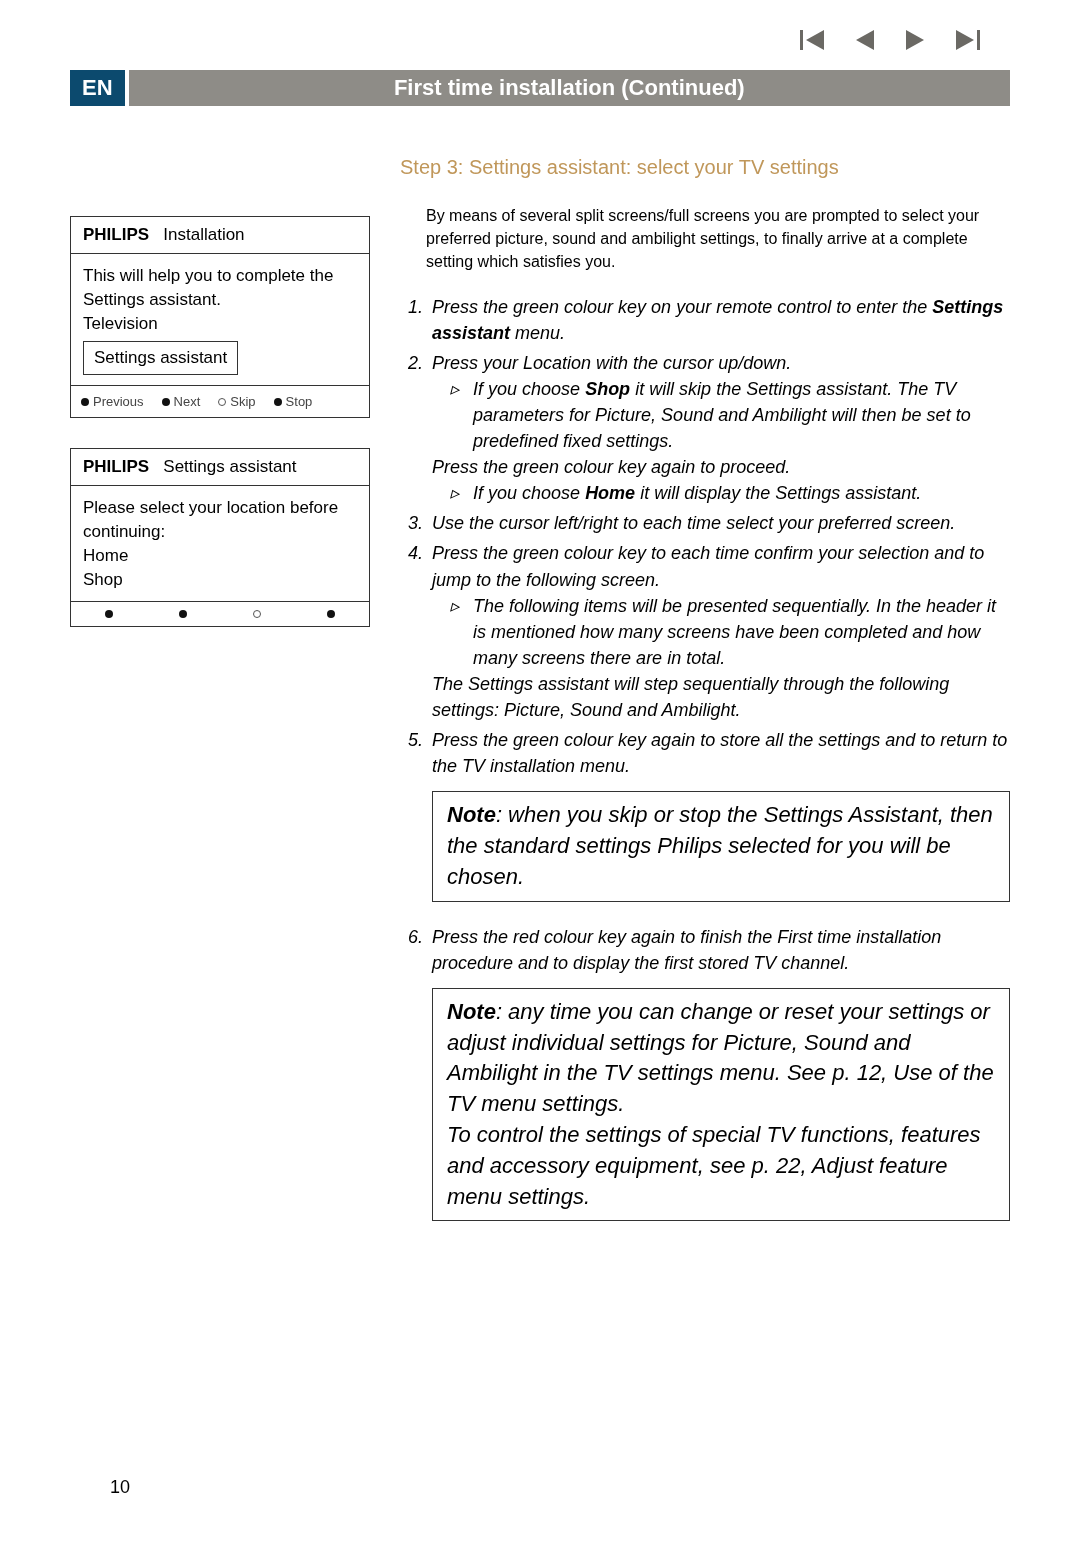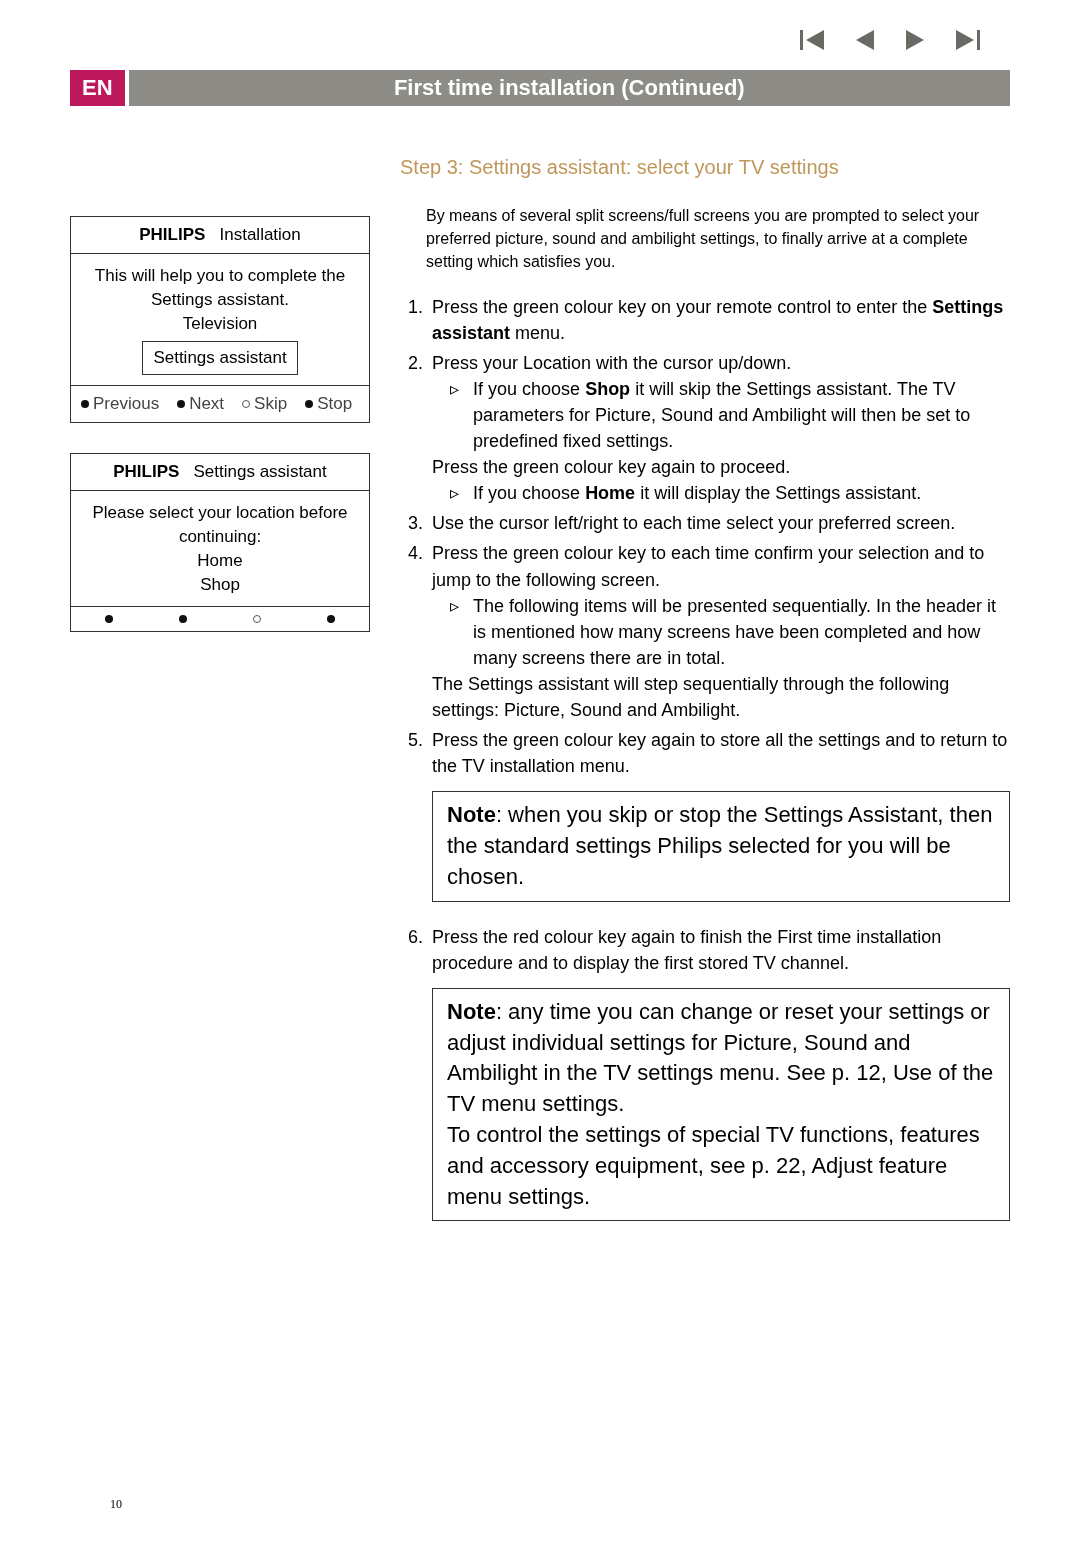--- a/index.html
+++ b/index.html
@@ -25,21 +25,21 @@
     margin-bottom: 20px;
   }
   .nav-icon svg { display: block; }
   .title-bar {
     display: flex;
     align-items: stretch;
     margin-bottom: 50px;
     height: 36px;
   }
   .lang-box {
-    background: #be185d;
+    background: #0c4a6e;
     color: #fff;
     font-weight: bold;
     font-size: 22px;
     padding: 5px 12px;
     display: flex;
     align-items: center;
   }
   .title-box {
     background: #8e8c87;
     color: #fff;
@@ -52,21 +52,20 @@
     margin-left: 4px;
   }
   .content {
     display: flex;
     gap: 30px;
   }
   .left-col {
     width: 300px;
     flex-shrink: 0;
     padding-top: 60px;
-    text-align: center;
   }
   .right-col {
     flex: 1;
   }
   .panel {
     border: 1px solid #333;
     font-size: 17px;
     margin-bottom: 30px;
   }
   .panel-header {
@@ -82,21 +81,21 @@
     border: 1px solid #333;
     display: inline-block;
     padding: 4px 10px;
     margin-top: 6px;
   }
   .panel-footer {
     border-top: 1px solid #333;
     padding: 8px 10px;
     display: flex;
     gap: 18px;
-    font-size: 17px;
+    font-size: 13px;
     color: #444;
   }
   .panel-footer.dots {
     justify-content: space-around;
     font-size: 16px;
   }
   .footer-item {
     display: inline-flex;
     align-items: center;
     gap: 4px;
@@ -120,20 +119,21 @@
   .intro {
     margin: 0 0 20px 26px;
     font-size: 16px;
     line-height: 1.45;
   }
   ol.main-list {
     padding-left: 28px;
     margin: 0;
     font-size: 18px;
     line-height: 1.45;
+    font-style: italic;
   }
   ol.main-list > li {
     margin-bottom: 4px;
     padding-left: 4px;
   }
   .arrow-line {
     display: flex;
     gap: 14px;
     margin-left: 18px;
   }
@@ -141,24 +141,23 @@
   .continuation { margin-left: 0; }
   .note-box {
     border: 1px solid #333;
     padding: 8px 14px;
     margin: 12px 0 22px 0;
     font-size: 22px;
     line-height: 1.4;
   }
   .page-number {
     position: absolute;
-    bottom: 48px;
+    bottom: 62px;
     left: 110px;
-    font-size: 12px;
-    font-family: Liberation Serif, serif;
+    font-size: 18px;
   }
   b { font-weight: bold; }
 </style>
 </head>
 <body>
 
 <div class="page">
 
   <div class="top-nav">
     <span class="nav-icon">

